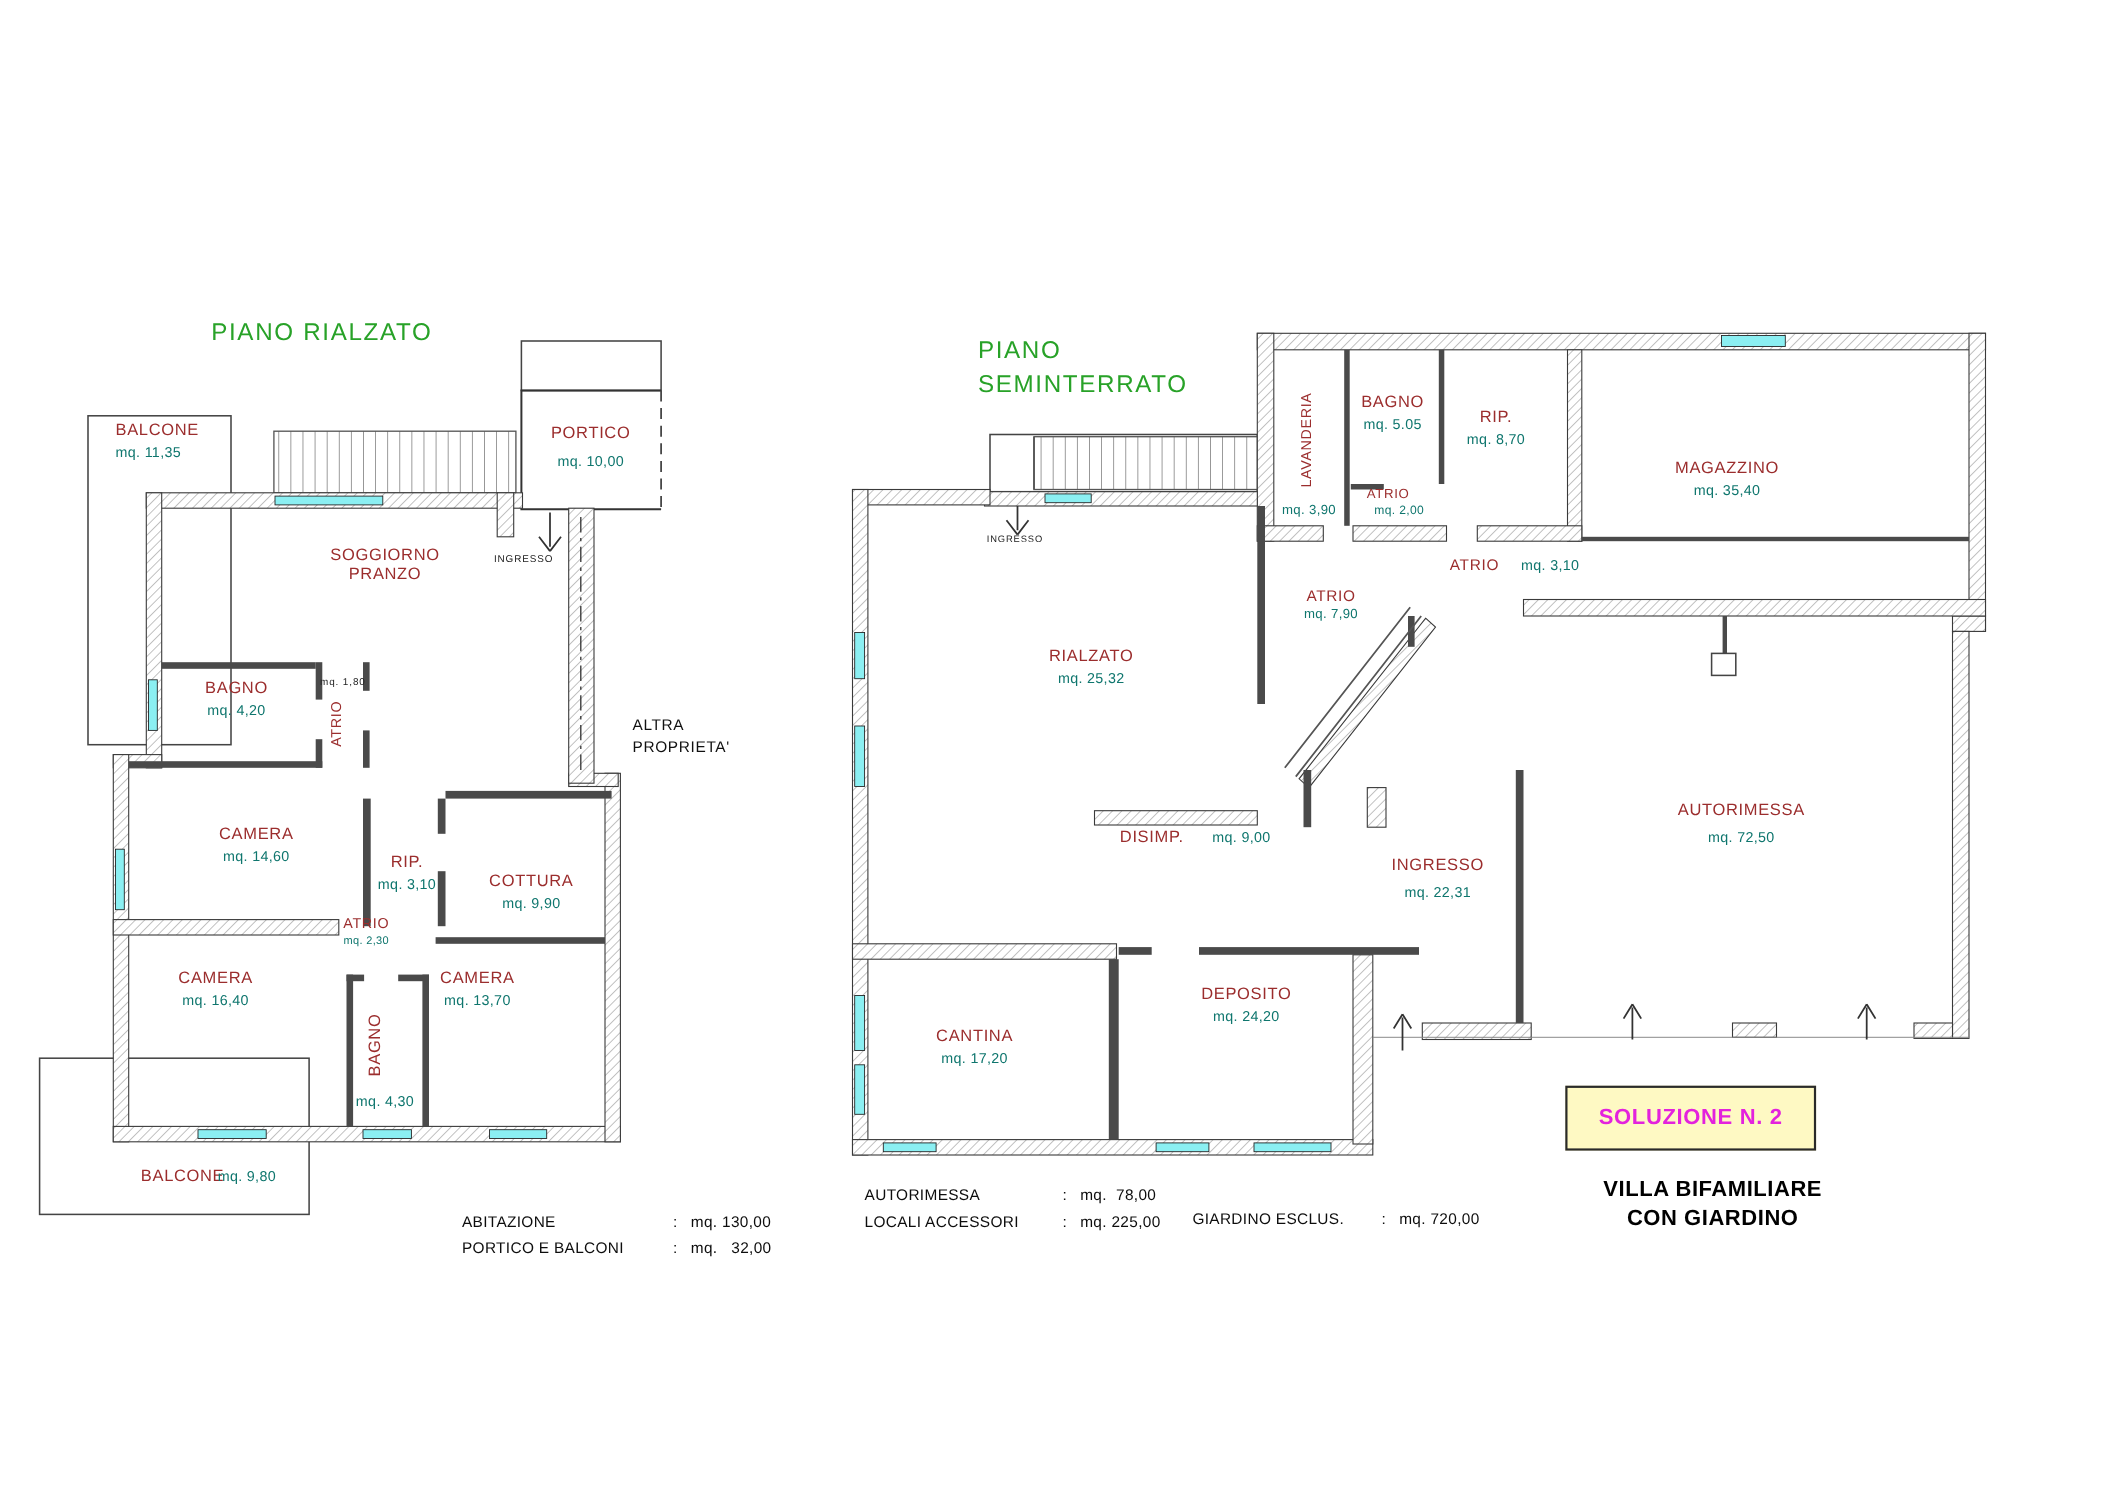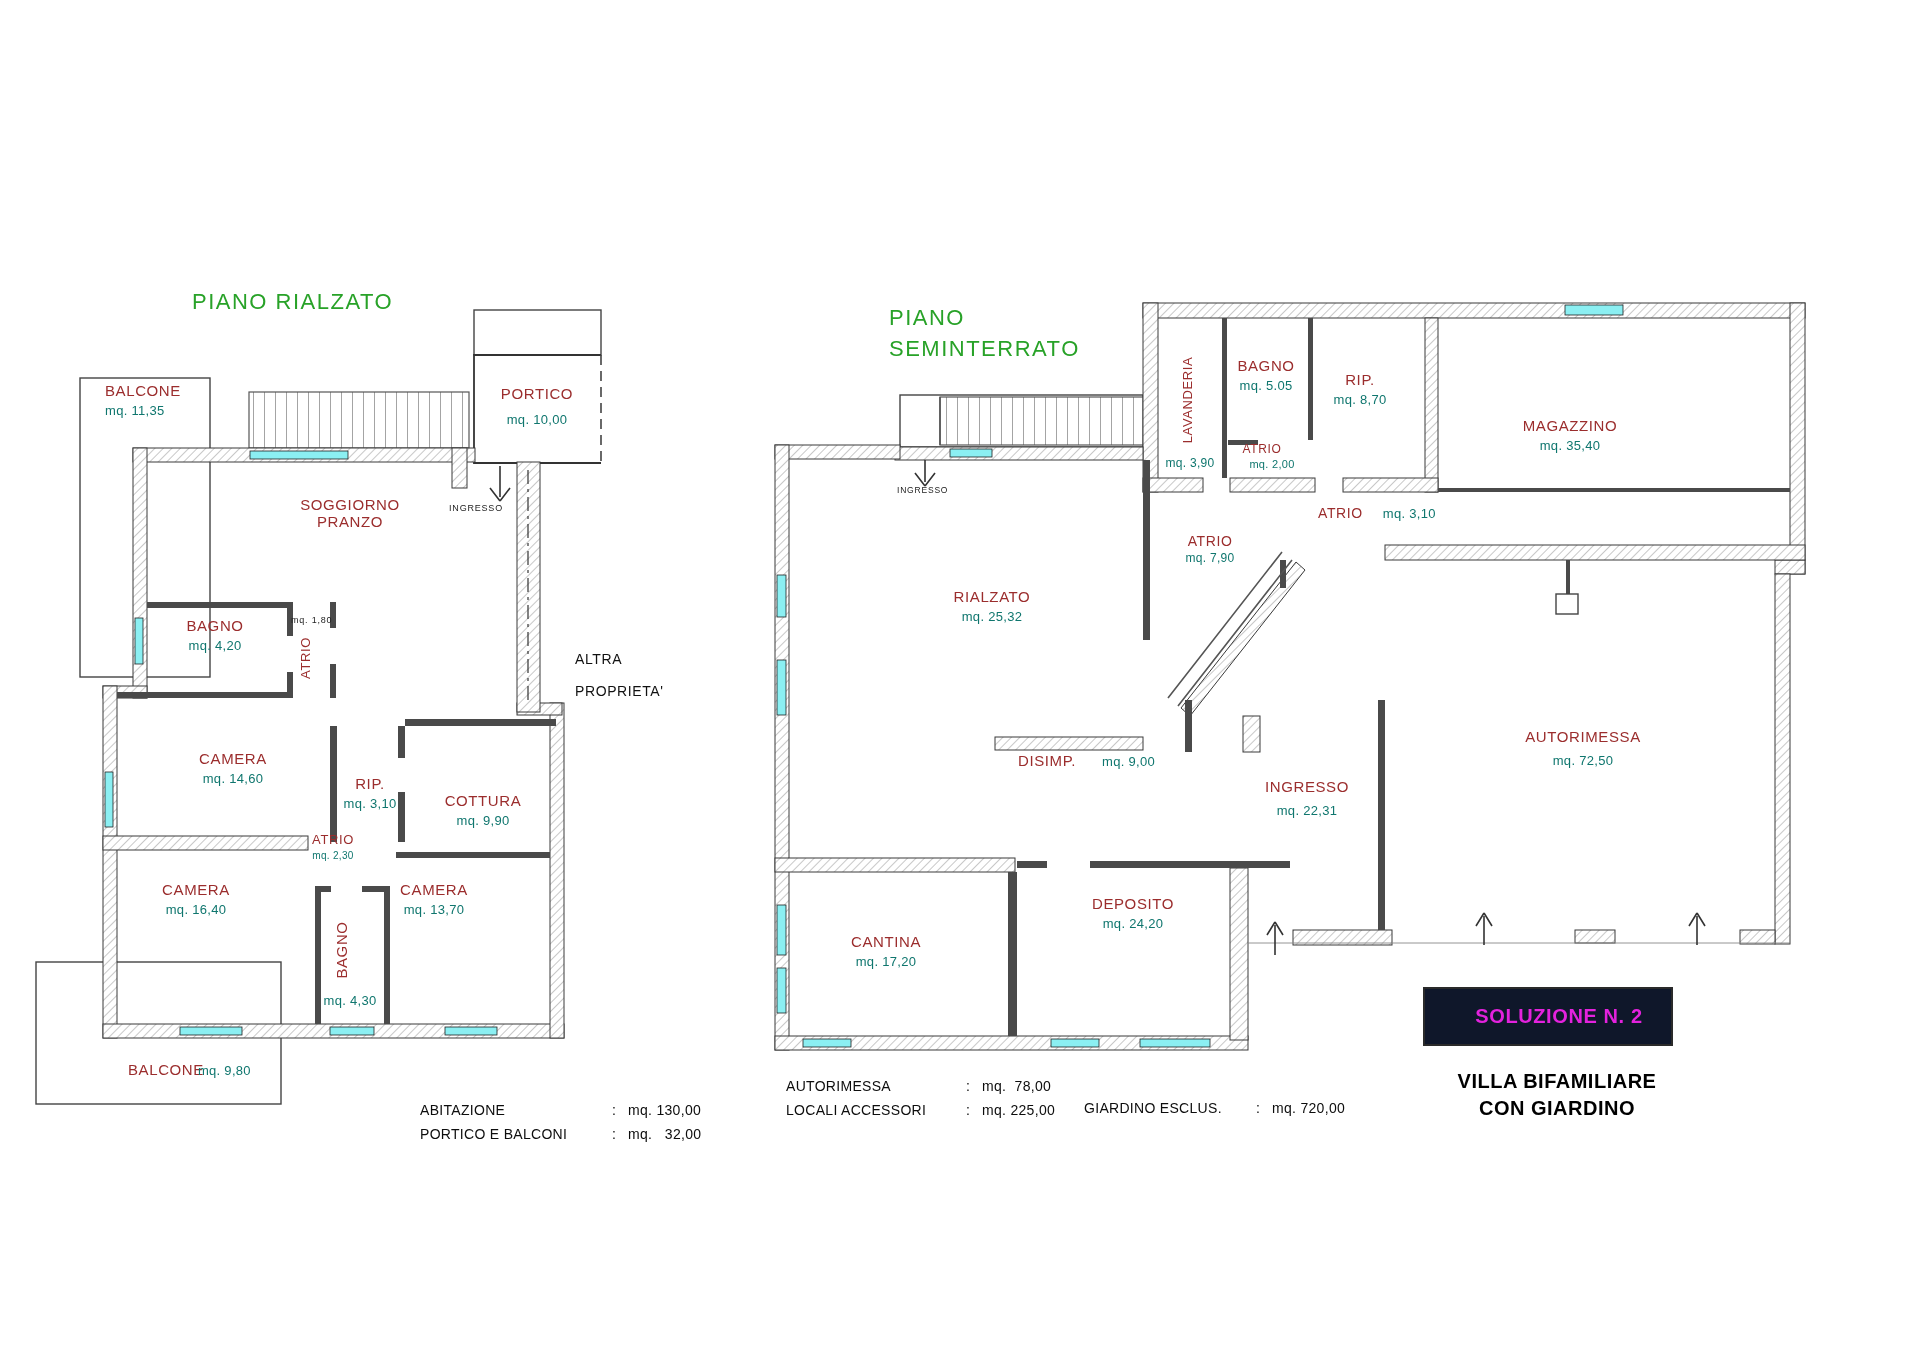--- a/index.html
+++ b/index.html
@@ -32,23 +32,23 @@
   .rowlbl{display:flex;align-items:baseline;}
   .rowlbl .rn,.rowlbl .ra{display:inline;margin:0;}
 
   .sum{position:absolute;z-index:30;font-size:14px;color:#0d0d0d;letter-spacing:.3px;}
   .sum-row{display:flex;margin-bottom:8px;}
   .sum-label{width:180px;}
   .sum-sep{width:28px;text-align:center;}
   .sum-val{white-space:pre;}
   .villa{position:absolute;z-index:30;text-align:center;font-weight:bold;font-size:20px;
          color:#000;transform:translateX(-50%);letter-spacing:.5px;line-height:1.1;}
-  .solution{position:absolute;z-index:30;border:2px solid #2a2a2a;background:#0f172a;
+  .solution{position:absolute;z-index:30;border:2px solid #2a2a2a;background:#fef9c3;
             display:flex;align-items:center;justify-content:center;font-weight:bold;
-            font-size:20px;color:#e322dd;letter-spacing:.6px;padding-left:22px;}
+            font-size:20px;color:#e322dd;letter-spacing:.6px;}
 
   .watermark{position:absolute;z-index:20;pointer-events:none;}
   .wm-wash{position:absolute;background:rgba(228,228,228,0.6);}
   .wm-text{position:absolute;font-weight:bold;font-size:225px;color:#bdbdbd;
            letter-spacing:-14px;line-height:1;transform:scaleY(1.06);opacity:.92;}
   .wm-reg{position:absolute;font-size:24px;color:#b9b9b9;font-weight:bold;}
   .wm-balloon{position:absolute;}
 </style>
 </head>
 <body>
@@ -264,21 +264,21 @@
       <span class="ra">mq. 13,70</span>
     </div>
 
     <div class="lbl rowlbl" style="left:128px;top:1062px;">
       <span class="rn">BALCONE</span>
       <span class="ra" style="margin-left:-6px;">mq. 9,80</span>
     </div>
 
     <div class="lbl" style="left:575px;top:652px;">
       <span class="blk" style="display:block;">ALTRA</span>
-      <span class="blk" style="display:block;margin-top:16px;">PROPRIETA'</span>
+      <span class="blk" style="display:block;margin-top:4px;">PROPRIETA'</span>
     </div>
 
     <div class="lbl floor-title" style="left:889px;top:306px;">
       <span style="display:block;">PIANO</span>
       <span style="display:block;margin-top:6px;">SEMINTERRATO</span>
     </div>
 
     <div class="lbl vert sm" style="left:1188px;top:400px;">
       <span class="rn">LAVANDERIA</span>
     </div>

